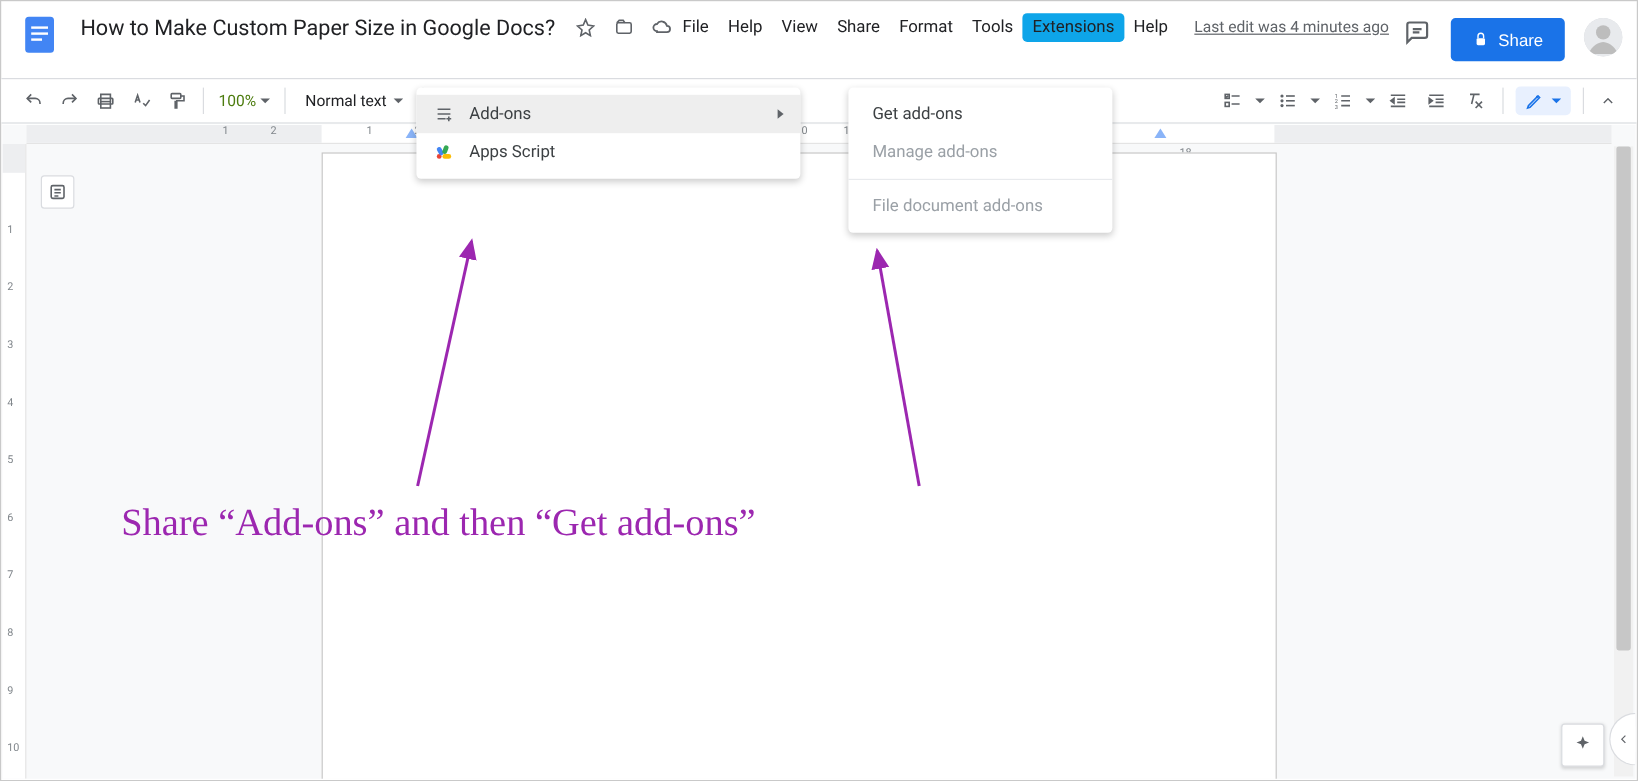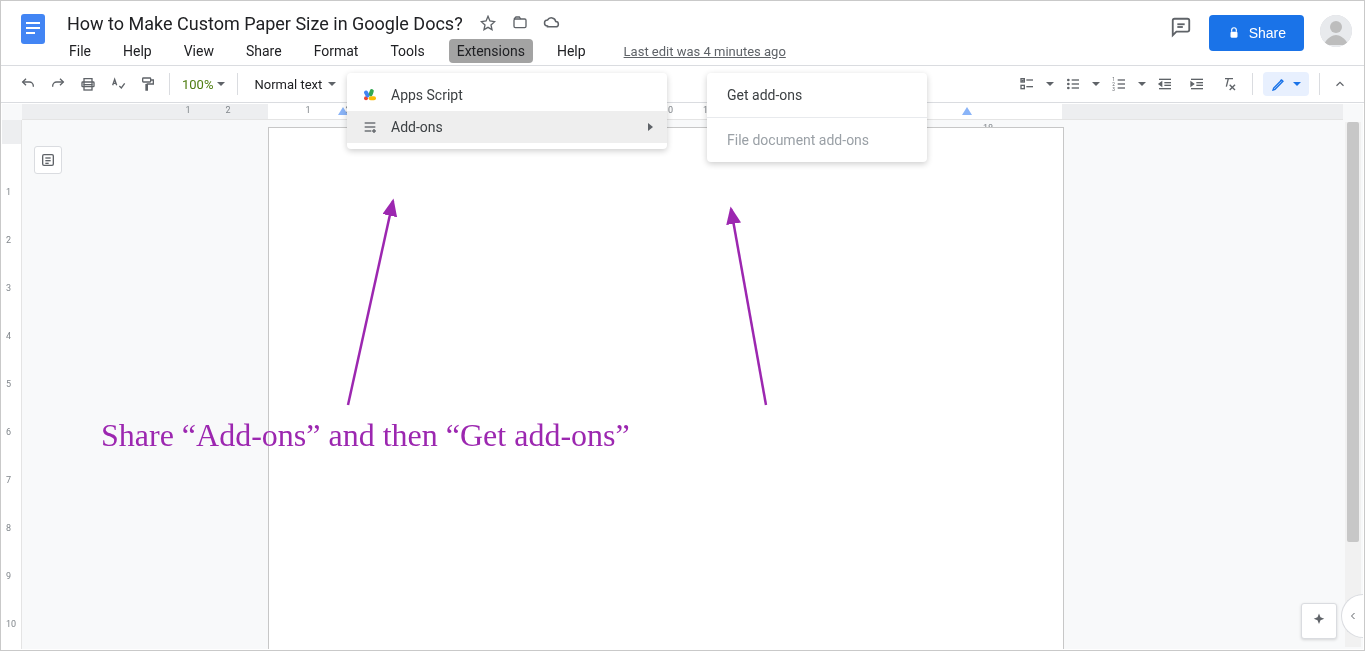--- a/index.html
+++ b/index.html
@@ -21,28 +21,28 @@
     padding:8px 12px 0 12px;
     height:64px;
   }
   .docs-logo {
     width:40px;height:40px;
     display:flex;align-items:center;justify-content:center;
     margin-right:8px;
     flex-shrink:0;
   }
   .docs-logo svg{width:36px;height:36px;}
-  .title-area{flex:1;display:flex;flex-direction:column;}
+  .title-area{flex:1;display:flex;flex-direction:row;}
   .title-row{display:flex;align-items:center;gap:10px;height:28px;}
   .doc-title{font-size:18px;color:#202124;padding:2px 6px;}
   .title-icons{display:flex;gap:14px;color:#5f6368;}
   .title-icons .ticon{width:18px;height:18px;display:flex;align-items:center;justify-content:center;}
-  .menu-row{display:flex;align-items:center;gap:16px;height:28px;font-size:14px;color:#202124;}
+  .menu-row{display:flex;align-items:center;gap:0;height:28px;font-size:14px;color:#202124;}
   .menu-item{padding:4px 8px;border-radius:4px;cursor:pointer;}
-  .menu-item.active{background:#a3a3a3;}
+  .menu-item.active{background:#0ea5e9;}
   .last-edit{margin-left:14px;color:#5f6368;text-decoration:underline;font-size:13px;}
   .header-right{display:flex;align-items:flex-start;gap:16px;margin-left:auto;padding-top:6px;}
   .comment-icon{width:24px;height:24px;color:#5f6368;display:flex;align-items:center;justify-content:center;}
   .share-btn{
     background:#1a73e8;color:#fff;border:none;border-radius:4px;
     height:36px;padding:0 18px;display:flex;align-items:center;gap:8px;
     font-size:14px;font-weight:500;cursor:pointer;
   }
   .share-btn .lock{width:14px;height:14px;}
   .avatar{width:32px;height:32px;border-radius:50%;background:#dadce0;overflow:hidden;display:flex;align-items:center;justify-content:center;}
@@ -390,49 +390,52 @@
       </svg>
   </div>
   <div class="side-chevron">
     <svg width="12" height="12" viewBox="0 0 24 24" fill="none" stroke="#5f6368" stroke-width="2">
         <path d="M15 6l-6 6 6 6"></path>
       </svg>
   </div>
 </div>
 
 <div class="menu-panel ext-menu">
+  <div class="mi hover">
+    <span class="micon">
+      <svg width="16" height="16" viewBox="0 0 24 24" fill="none" stroke="#5f6368" stroke-width="2">
+          <line x1="4" y1="6" x2="20" y2="6"></line>
+          <line x1="4" y1="12" x2="20" y2="12"></line>
+          <line x1="4" y1="18" x2="14" y2="18"></line>
+          <line x1="18" y1="15" x2="18" y2="21"></line>
+          <line x1="15" y1="18" x2="21" y2="18"></line>
+        </svg>
+    </span>
+    <span class="mlabel">Add-ons</span>
+    <span class="arrow"></span>
+  </div>
   <div class="mi">
     <span class="micon">
       <svg width="16" height="16" viewBox="0 0 24 24">
           <circle cx="6" cy="17" r="3" fill="#ea4335"></circle>
           <rect x="10" y="14" width="11" height="6" rx="3" fill="#fbbc04"></rect>
           <rect x="4" y="5" width="6" height="11" rx="3" fill="#4285f4" transform="rotate(-30 7 10)"></rect>
           <rect x="11" y="3" width="6" height="11" rx="3" fill="#34a853" transform="rotate(20 14 8)"></rect>
         </svg>
     </span>
     <span class="mlabel">Apps Script</span>
   </div>
-  <div class="mi hover">
-    <span class="micon">
-      <svg width="16" height="16" viewBox="0 0 24 24" fill="none" stroke="#5f6368" stroke-width="2">
-          <line x1="4" y1="6" x2="20" y2="6"></line>
-          <line x1="4" y1="12" x2="20" y2="12"></line>
-          <line x1="4" y1="18" x2="14" y2="18"></line>
-          <line x1="18" y1="15" x2="18" y2="21"></line>
-          <line x1="15" y1="18" x2="21" y2="18"></line>
-        </svg>
-    </span>
-    <span class="mlabel">Add-ons</span>
-    <span class="arrow"></span>
-  </div>
 </div>
 
 <div class="menu-panel sub-menu">
   <div class="mi">
     <span class="mlabel">Get add-ons</span>
+  </div>
+  <div class="mi disabled">
+    <span class="mlabel">Manage add-ons</span>
   </div>
   <div class="menu-divider"></div>
   <div class="mi disabled">
     <span class="mlabel">File document add-ons</span>
   </div>
 </div>
 
 <svg class="arrow-overlay" style="left:0;top:0" width="1365" height="651">
   <defs>
     <marker id="ah" markerWidth="10" markerHeight="10" refX="6" refY="3" orient="auto">

